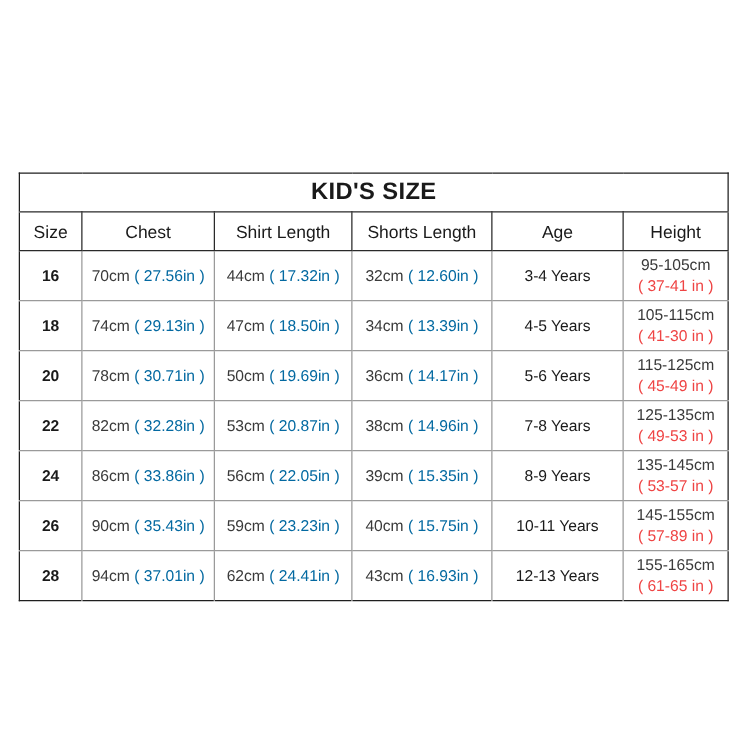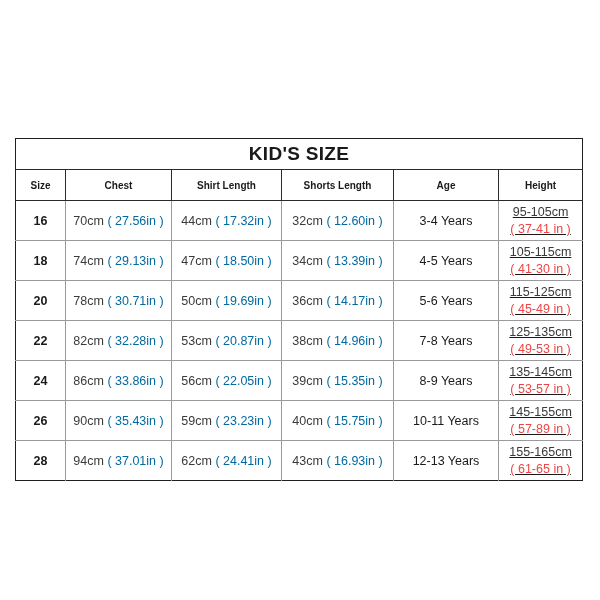--- a/index.html
+++ b/index.html
@@ -44,36 +44,36 @@
     height: 30px;
     font-size: 19px;
     font-weight: bold;
     letter-spacing: 0.3px;
     color: #111111;
     border-bottom: 1.3px solid #2a2a2a;
   }
   
   .header-row td {
     height: 30px;
-    font-size: 10px;
-    font-weight: bold;
+    font-size: 14px;
+    font-weight: normal;
     color: #111111;
     border-bottom: 1.3px solid #2a2a2a;
     border-right: 1.3px solid #2a2a2a;
   }
   .header-row td:last-child { border-right: none; }
   
   .data-row td {
     height: 39px;
     border-bottom: 1px solid #9a9a9a;
     border-right: 1px solid #9a9a9a;
     font-size: 12.5px;
     color: #333333;
   }
-  .data-row td:last-child { border-right: none; text-decoration: underline; }
+  .data-row td:last-child { border-right: none; }
   .data-row:last-child td { border-bottom: none; }
 
   .size-cell {
     font-size: 16px;
     font-weight: bold;
     color: #111111;
   }
   .meas-cell { white-space: nowrap; }
   .cm { color: #3a3a3a; }
   .inch { color: #0369a1; }

